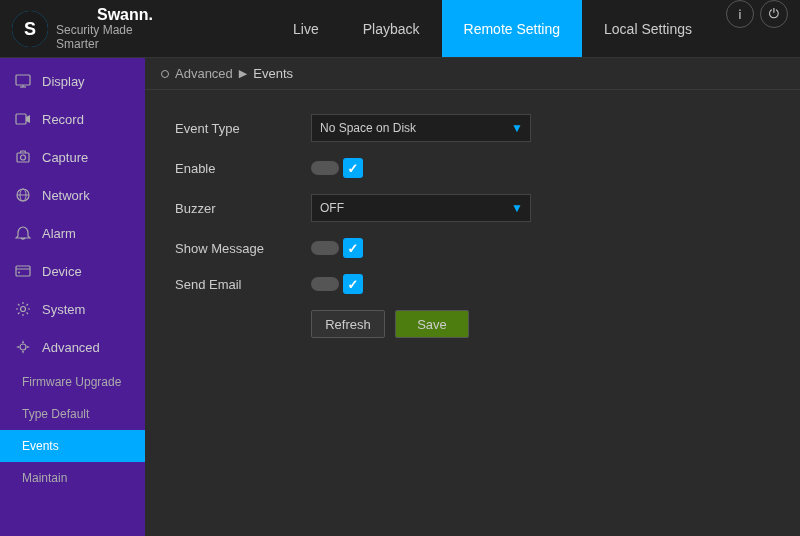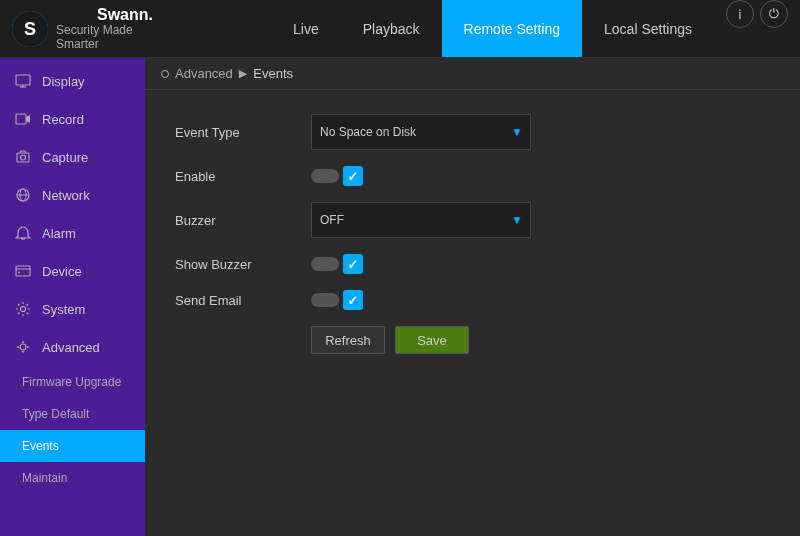--- a/index.html
+++ b/index.html
@@ -202,21 +202,21 @@
       -webkit-appearance: none;
       cursor: pointer;
       position: relative;
     }
     .select-wrapper {
       position: relative;
       width: 220px;
     }
     .select-wrapper select {
       width: 100%;
-      height: 36px;
+      height: 28px;
       background: #1e1e1e;
       border: 1px solid #444;
       color: #ccc;
       padding: 0 8px;
       font-size: 12px;
       appearance: none;
       -webkit-appearance: none;
       cursor: pointer;
     }
     .select-arrow {
@@ -448,21 +448,21 @@
           <select class="form-control">
             <option>OFF</option>
             <option>Short</option>
             <option>Long</option>
           </select>
           <span class="select-arrow">▼</span>
         </div>
       </div>
 
       <div class="form-row">
-        <span class="form-label">Show Buzzer</span>
+        <span class="form-label">Show Message</span>
         <div class="toggle-track-with-check">
           <div class="toggle-track"></div>
           <div class="toggle-check">
             <span class="toggle-check-mark">✓</span>
           </div>
         </div>
       </div>
 
       <div class="form-row">
         <span class="form-label">Send Email</span>

